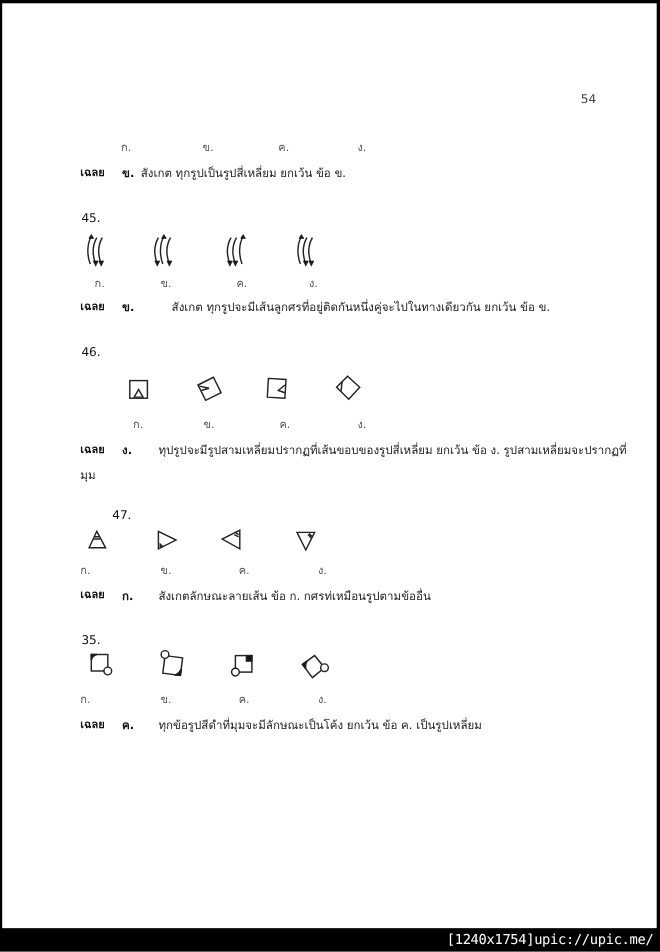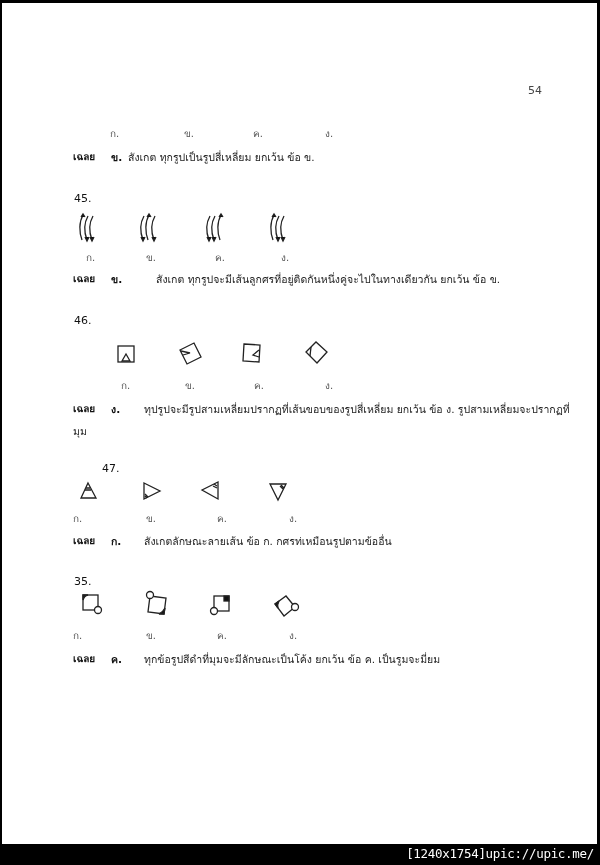--- a/index.html
+++ b/index.html
@@ -164,16 +164,16 @@
   <path d="M2 9 L6 6 Q4 10 5 13 Z" class="fill"></path>
   <circle cx="22" cy="12" r="3.5" style="fill:#fff"></circle>
 </svg>
 
 <div class="abs choice" style="left:73px;top:628px;">ก.</div>
 <div class="abs choice" style="left:146px;top:628px;">ข.</div>
 <div class="abs choice" style="left:217px;top:628px;">ค.</div>
 <div class="abs choice" style="left:289px;top:628px;">ง.</div>
 <div class="abs ans-label" style="left:73px;top:651px;">เฉลย</div>
 <div class="abs ans-key" style="left:111px;top:651px;">ค.</div>
-<div class="abs ans-text" style="left:144px;top:651px;">ทุกข้อรูปสีดำที่มุมจะมีลักษณะเป็นโค้ง ยกเว้น ข้อ ค. เป็นรูมจะมี่ยม</div>
+<div class="abs ans-text" style="left:144px;top:651px;">ทุกข้อรูปสีดำที่มุมจะมีลักษณะเป็นโค้ง ยกเว้น ข้อ ค. เป็นรูปเหลี่ยม</div>
 
 <div class="footer-bar"></div>
 <div class="footer-text">[1240x1754]upic://upic.me/</div>
 
 </body></html>

